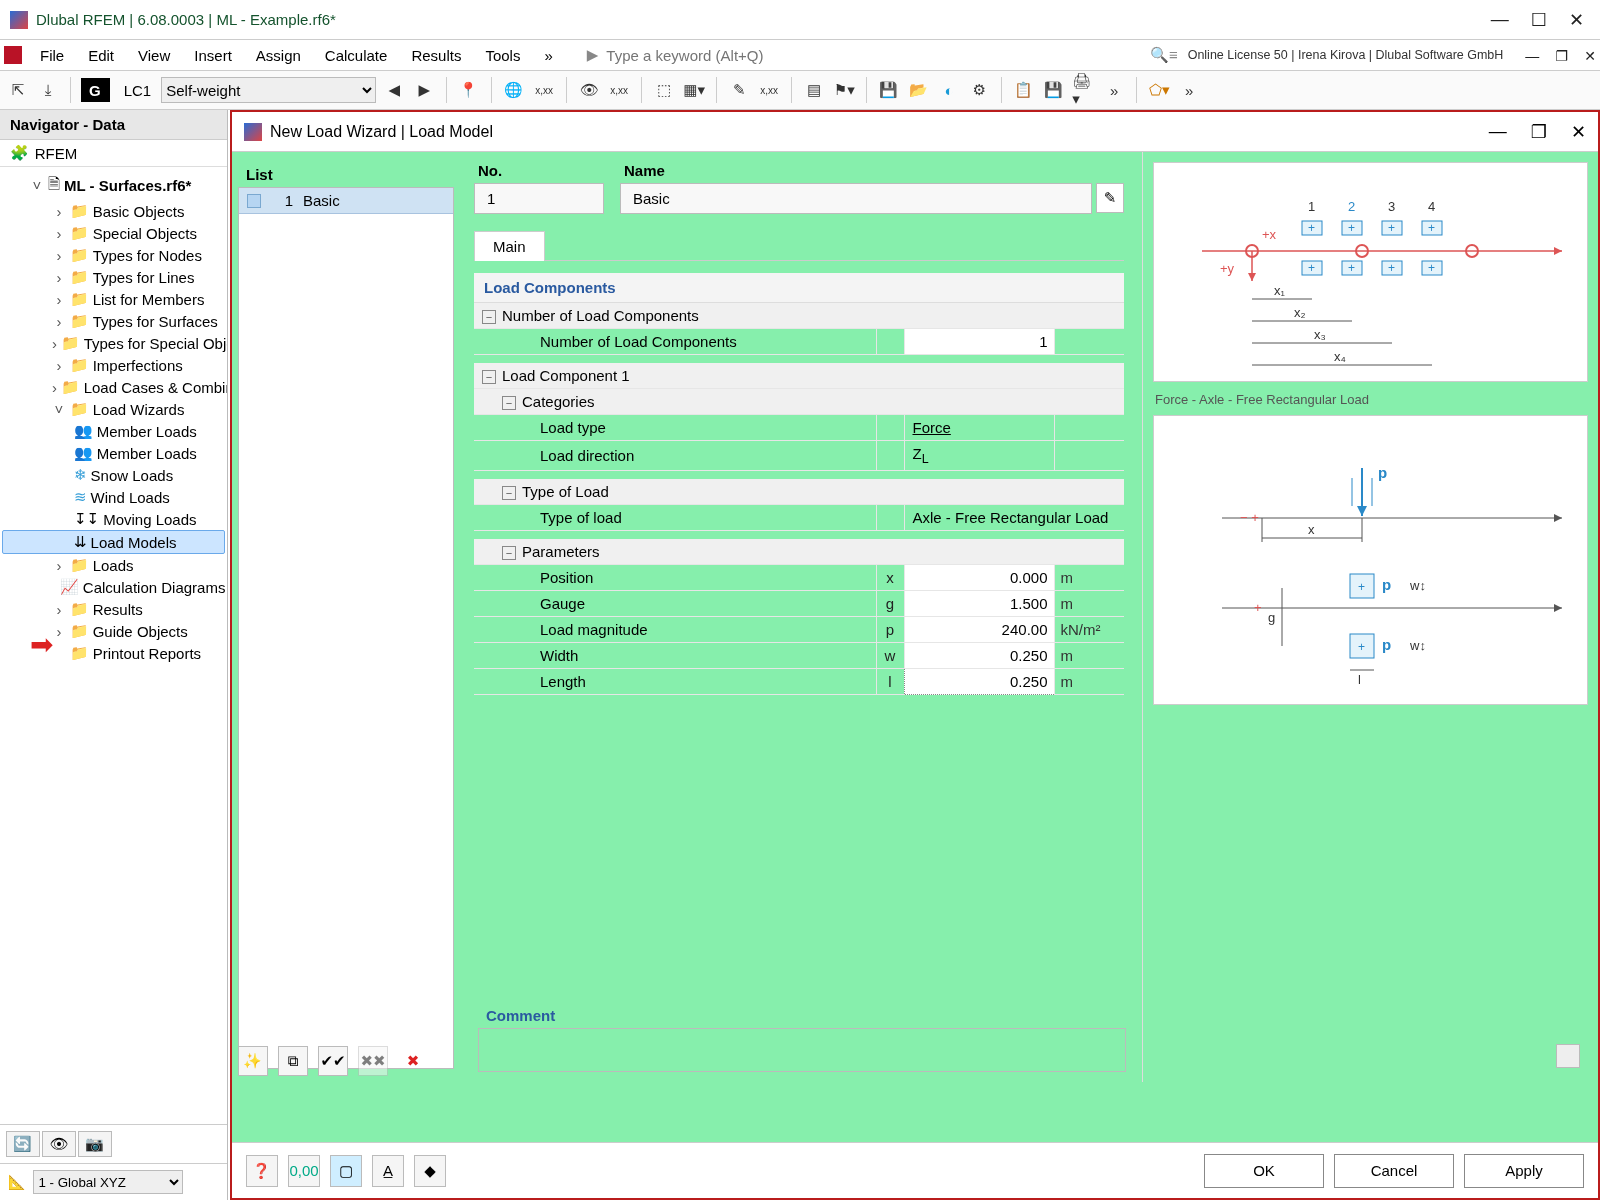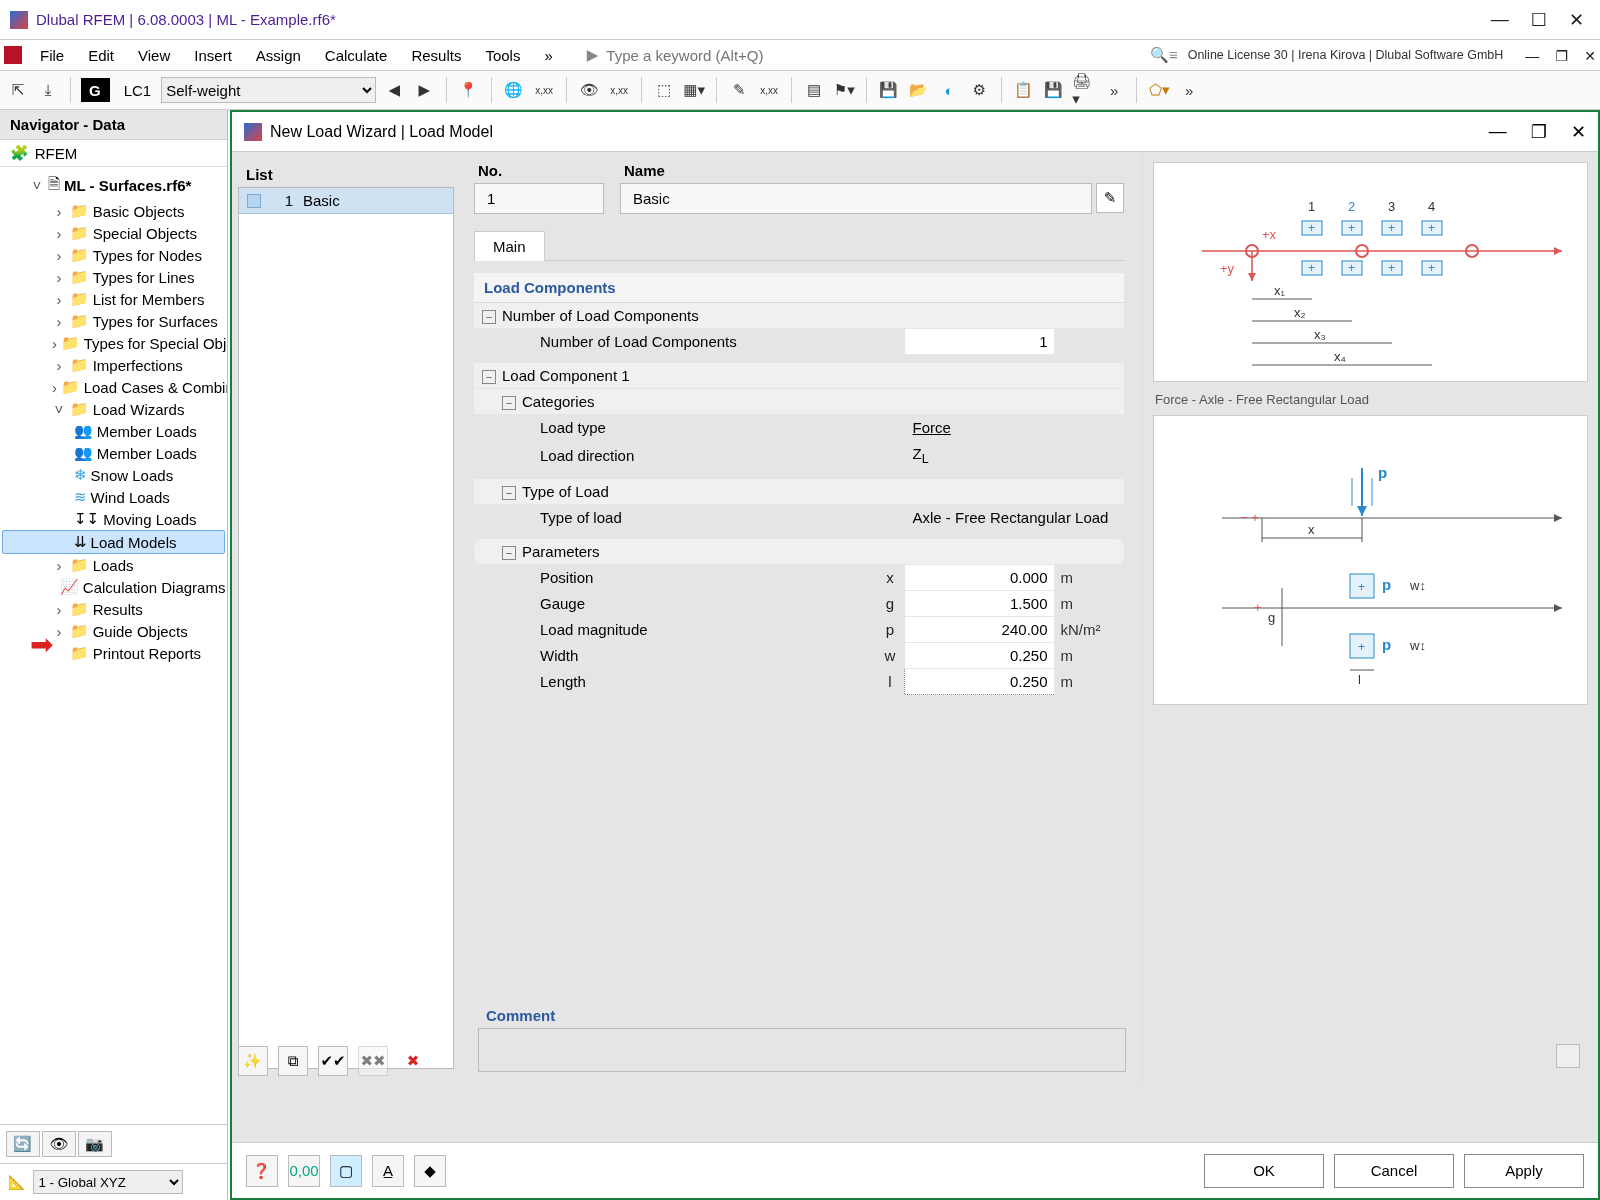--- a/index.html
+++ b/index.html
@@ -3,21 +3,21 @@
 <meta charset="utf-8">
 <style>
   * { box-sizing: border-box; font-family: "Segoe UI", Tahoma, sans-serif; }
   body { margin: 0; width: 1600px; height: 1200px; background: #fff; overflow: hidden; font-size: 15px; color: #000; }
   
   
   .main-titlebar {
     height: 40px; display: flex; align-items: center; padding: 0 10px; border-bottom: 1px solid #ccc; background:#fff;
   }
   .main-titlebar .appicon { width: 18px; height: 18px; background: linear-gradient(135deg,#2a6bd4,#d44); margin-right: 8px; }
-  .main-titlebar .title { flex: 0 0 auto; color: #4c1d95; }
+  .main-titlebar .title { flex: 0 0 auto; color: #14532d; }
   .main-titlebar .spacer { flex: 1; }
   .wincontrols { display: flex; gap: 22px; align-items: center; padding-right: 6px; }
   .wincontrols span { font-size: 18px; color:#222; cursor:default; }
 
   
   .menubar { height: 30px; display: flex; align-items: center; gap: 4px; padding: 0 4px; background:#fff; }
   .menubar .menuicon { width:18px; height:18px; background:#b91226; margin-right:4px; }
   .menubar .menu-item { padding: 2px 10px; }
   .menubar .kwbox { display:flex; align-items:center; gap:6px; margin-left:20px; }
   .menubar .kwbox input { width: 300px; border:none; outline:none; color:#555; font-size:15px; background:transparent; }
@@ -62,21 +62,21 @@
     position:absolute; bottom:0; left:0; right:0; border-top:1px solid #ccc; background:#fff;
   }
   .nav-bottom .btnrow { display:flex; gap:2px; padding:6px; border-bottom:1px solid #ccc; }
   .nav-bottom .btnrow .ib { width:34px; height:26px; border:1px solid #bbb; display:flex; align-items:center; justify-content:center; background:#f4f4f4; }
   .nav-bottom .coordrow { padding:6px 8px; display:flex; align-items:center; gap:8px; font-size:14px; }
   .nav-bottom select { width:150px; border:1px solid #bbb; height:24px; }
 
   
   .dialog {
     position:absolute; left:230px; top:0; right:0; bottom:0;
-    border:2px solid #15803d; background:#e5e5e5;
+    border:2px solid #b91c1c; background:#86efac;
   }
   .dialog-title {
     height:40px; background:#fff; display:flex; align-items:center; padding:0 12px; font-size:16px; border-bottom:1px solid #ccc;
   }
   .dialog-title .dicon { width:18px; height:18px; background:linear-gradient(135deg,#2a6bd4,#d44); margin-right:8px; }
   .dialog-wincontrols { margin-left:auto; display:flex; gap:24px; font-size:18px; }
 
   .dialog-body { display:flex; height: calc(100% - 40px - 56px - 60px); }
 
   
@@ -168,21 +168,21 @@
   <span class="menu-item">Calculate</span>
   <span class="menu-item">Results</span>
   <span class="menu-item">Tools</span>
   <span class="menu-item">»</span>
   <div class="kwbox">
     <span style="color:#888;">▶</span>
     <input placeholder="Type a keyword (Alt+Q)" style="">
   </div>
   <div class="right-side">
     <span style="color:#888;">🔍≡</span>
-    <small>Online License 30 | Irena Kirova | Dlubal Software GmbH</small>
+    <small>Online License 50 | Irena Kirova | Dlubal Software GmbH</small>
     <span class="mdicontrols">
       <span>—</span>
       <span>❐</span>
       <span>✕</span>
     </span>
   </div>
 </div>
 
 <div class="toolbar">
   <span class="tbtn">⇱</span>
@@ -443,21 +443,21 @@
           </tr>
           <tr>
             <td class="key2">Type of load</td>
                 <td class="sym"></td>
             <td class="val" style="text-align:left;" colspan="2">Axle - Free Rectangular Load</td>
           </tr>
           <tr>
                 <td colspan="4" style="height:8px;border:none;"></td>
               </tr>
           <tr class="group-row">
-            <td colspan="4" style="padding-left:28px;border-radius:9px;"><span class="tog">−</span><span>Parameters</span></td>
+            <td colspan="4" style="padding-left:28px;"><span class="tog">−</span><span>Parameters</span></td>
           </tr>
           <tr>
             <td class="key2">Position</td>
             <td class="sym">x</td>
             <td class="val editable">0.000</td>
             <td class="unit">m</td>
           </tr>
           <tr>
             <td class="key2">Gauge</td>
             <td class="sym">g</td>

